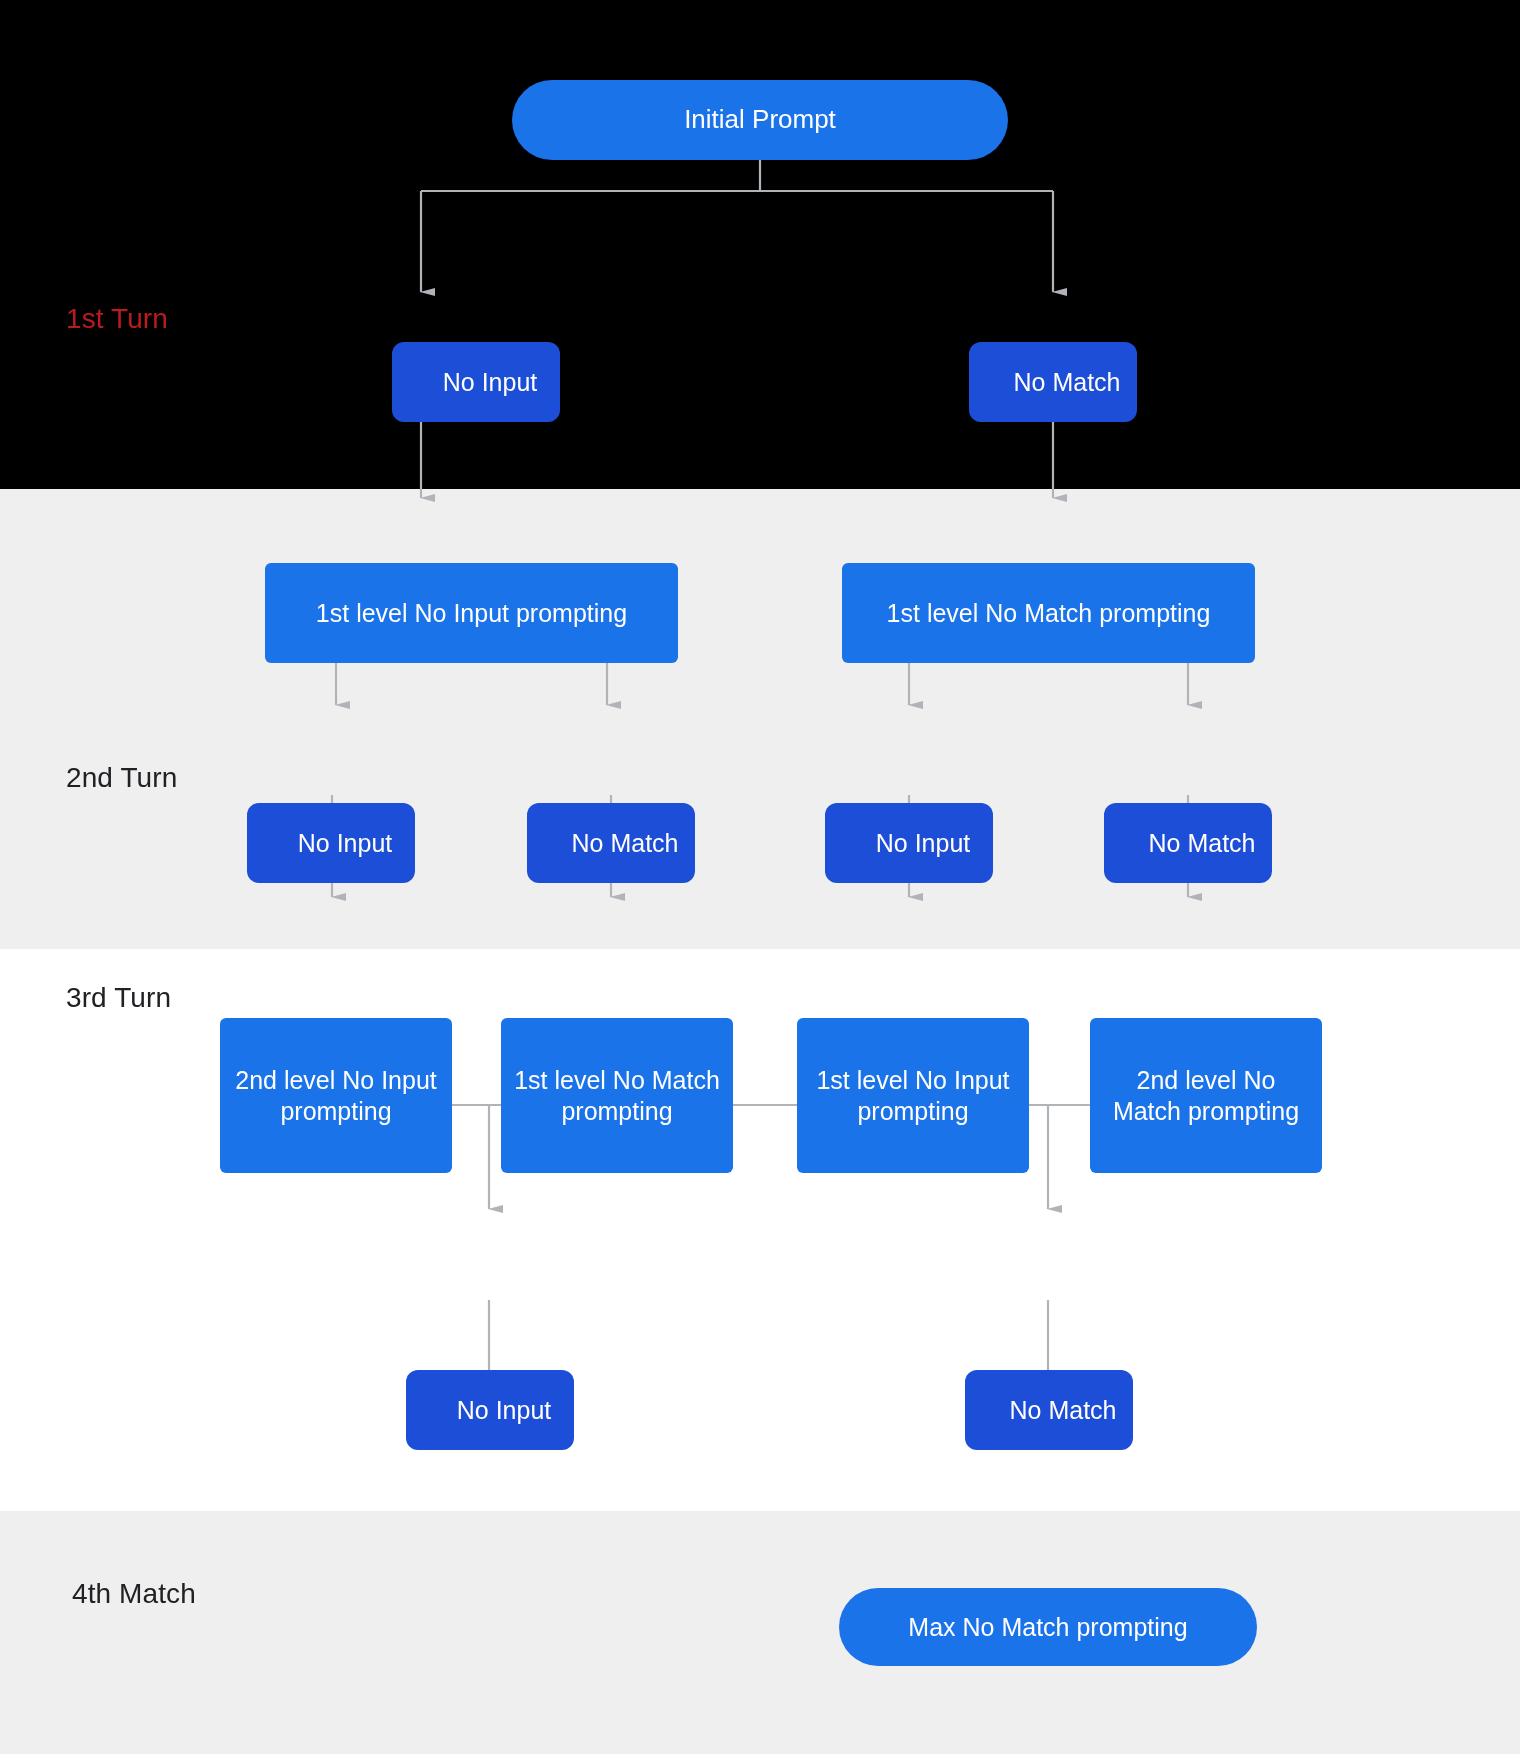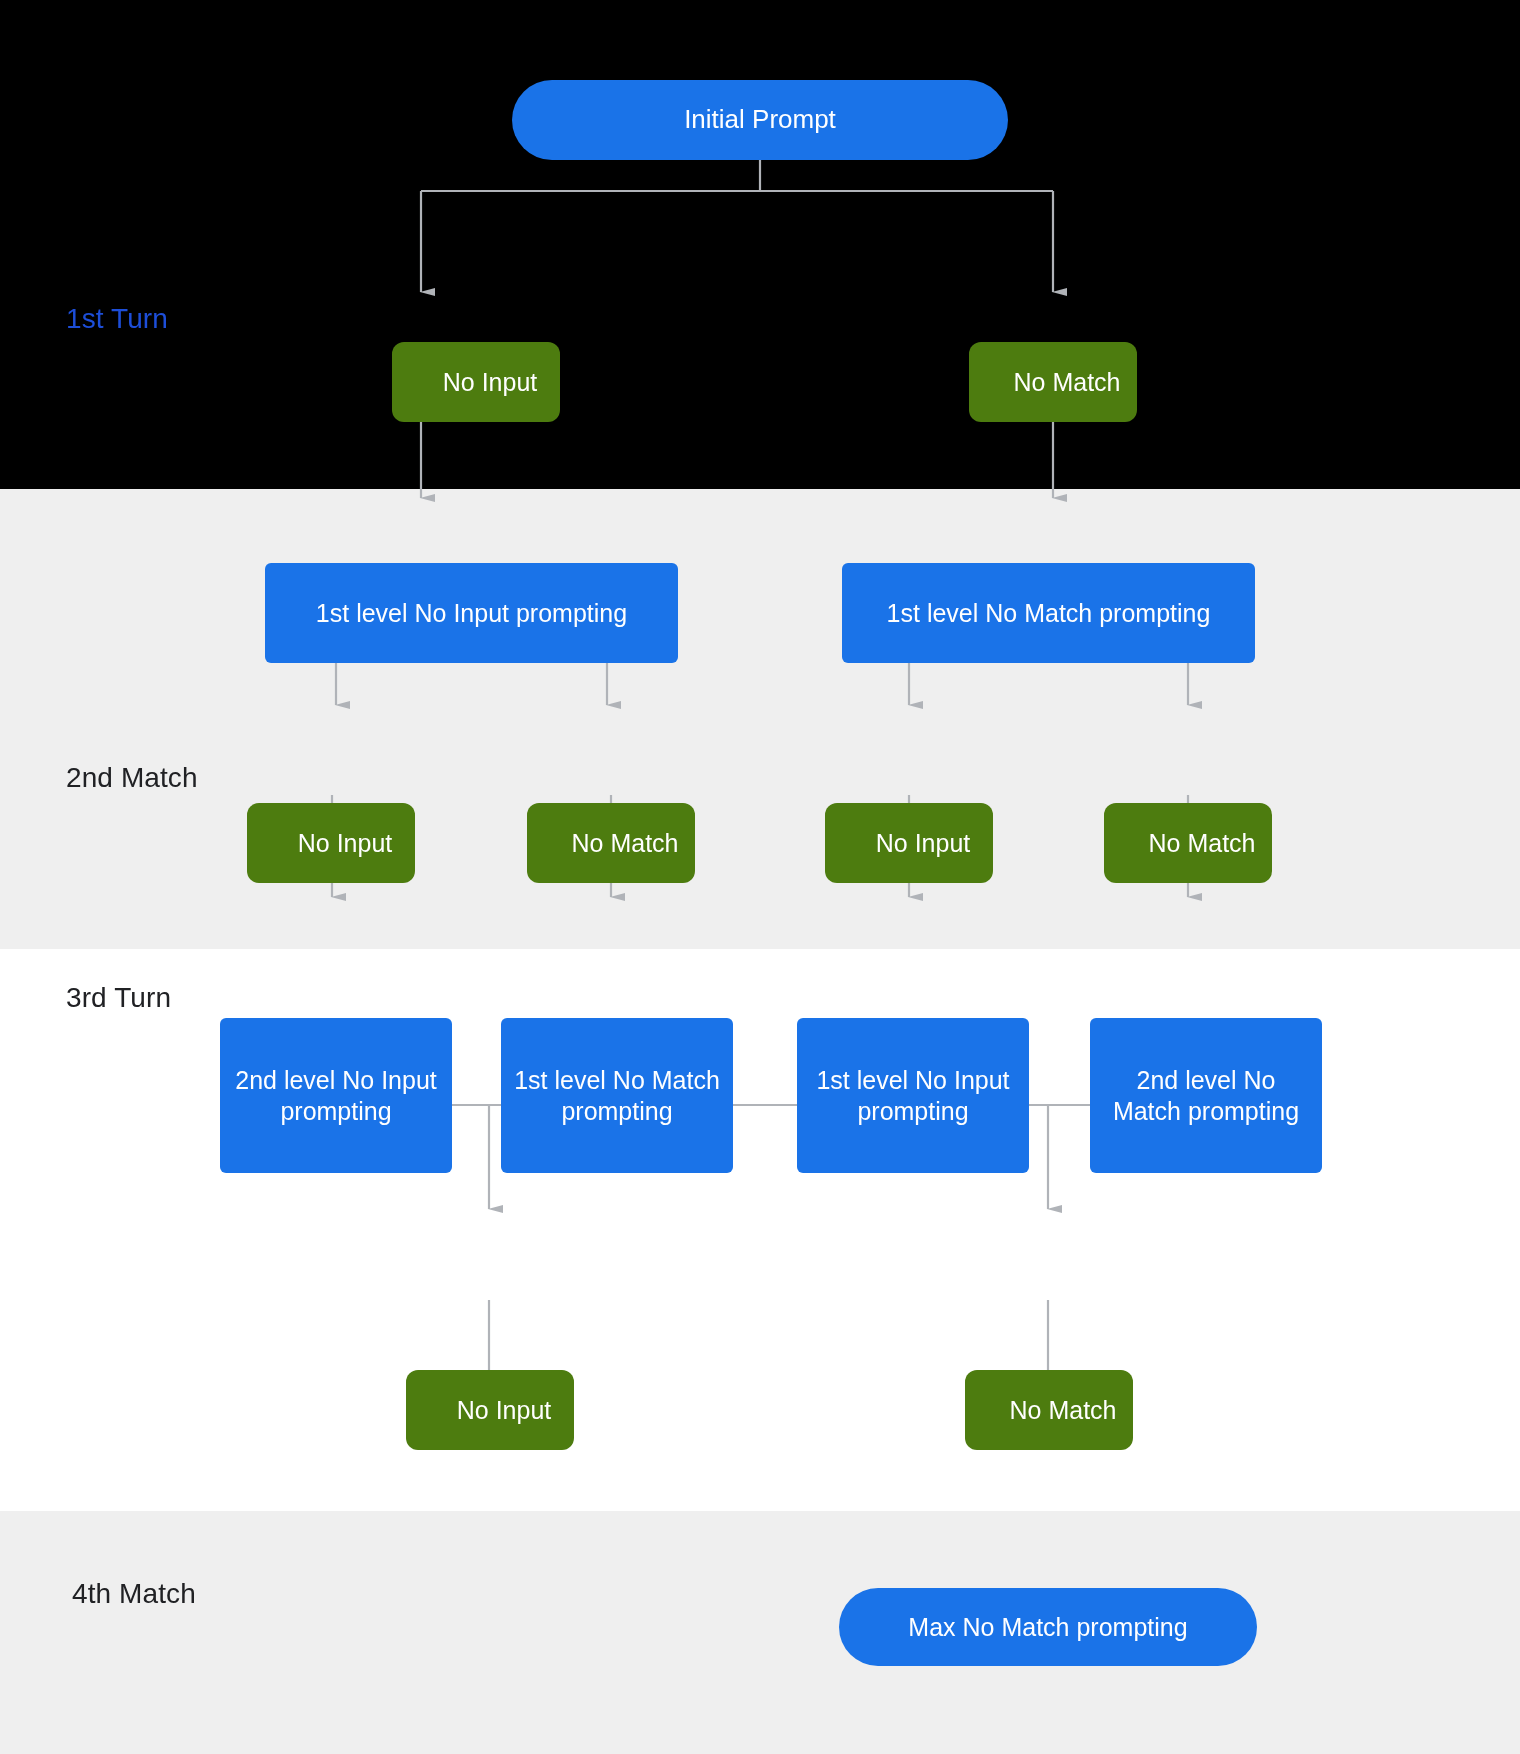--- a/index.html
+++ b/index.html
@@ -29,21 +29,21 @@
   #band-4 { top: 1511px; height: 243px; background: #efefef; }
 
   
   .turn-label {
     position: absolute;
     font-size: 28px;
     color: #202124;
     letter-spacing: 0.1px;
     white-space: nowrap;
   }
-  .turn-label.on-dark { color: #1d4ed8; }
+  .turn-label.on-dark { color: #b91c1c; }
 
   
   #wires {
     position: absolute;
     left: 0;
     top: 0;
     width: 1520px;
     height: 1754px;
     pointer-events: none;
   }
@@ -53,21 +53,21 @@
     position: absolute;
     display: flex;
     align-items: center;
     justify-content: center;
     text-align: center;
     color: #ffffff;
     box-sizing: border-box;
     line-height: 1.22;
   }
   .node.blue  { background: #1a73e8; }
-  .node.green { background: #4d7c0f; padding-left: 28px; }
+  .node.green { background: #1d4ed8; padding-left: 28px; }
   .node.pill  { border-radius: 999px; }
   .node.rr    { border-radius: 12px; }
   .node.rr-lg { border-radius: 6px; }
   .node span { display: block; padding: 0 12px; }
 </style>
 </head>
 <body>
 
 <div id="stage">
 
@@ -112,21 +112,21 @@
 
       <path d="M489,1105 L489,1209" marker-end="url(#arrow)"></path>
       <path d="M1048,1105 L1048,1209" marker-end="url(#arrow)"></path>
 
       <path d="M489,1300 L489,1408" marker-end="url(#arrow)"></path>
       <path d="M1048,1300 L1048,1408" marker-end="url(#arrow)"></path>
     </g>
   </svg>
 
   <div class="turn-label on-dark" style="left:66px; top:303px;">1st Turn</div>
-  <div class="turn-label" style="left:66px; top:762px;">2nd Match</div>
+  <div class="turn-label" style="left:66px; top:762px;">2nd Turn</div>
   <div class="turn-label" style="left:66px; top:982px;">3rd Turn</div>
   <div class="turn-label" style="left:72px; top:1578px;">4th Match</div>
 
   <div class="node blue pill" style="left:512px; top:80px; width:496px; height:80px; font-size:26px;text-align:right;">
     <span>Initial Prompt</span>
   </div>
 
   <div class="node green rr" style="left:392px; top:342px; width:168px; height:80px; font-size:25px;">
     <span>No Input</span>
   </div>

